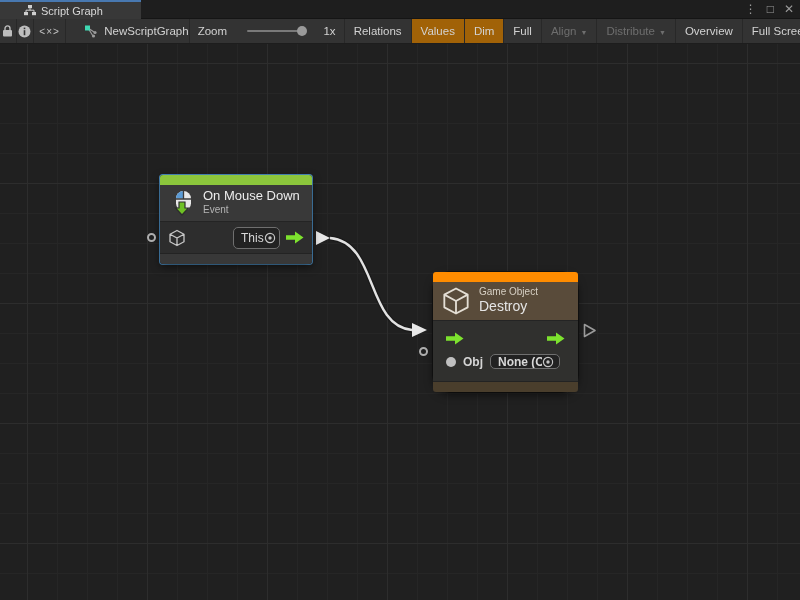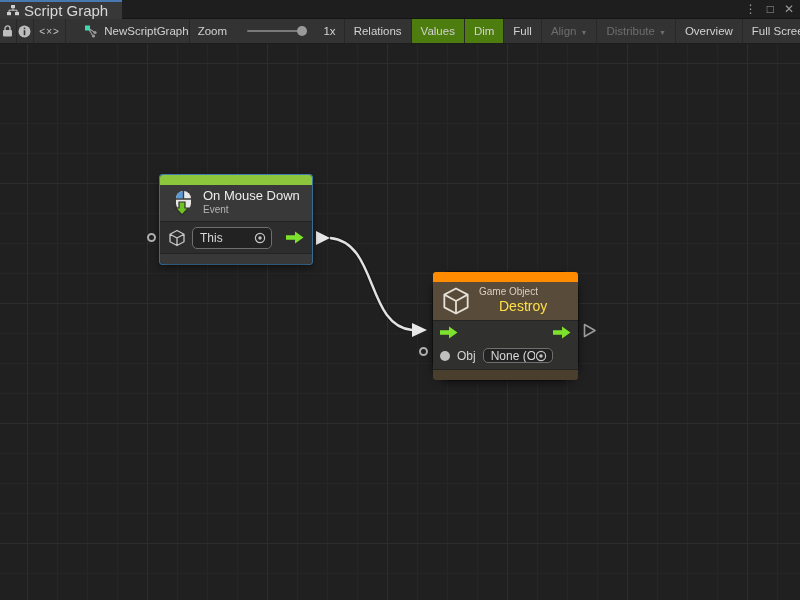--- a/index.html
+++ b/index.html
@@ -3,33 +3,33 @@
 <meta charset="utf-8">
 <style>
   * { margin:0; padding:0; box-sizing:border-box; }
   html,body { width:800px; height:600px; overflow:hidden; background:#202020;
               font-family:"Liberation Sans","DejaVu Sans",sans-serif; }
   .window { position:relative; width:800px; height:600px; background:#202020; }
 
   
   .tabstrip { position:absolute; left:0; top:0; width:800px; height:19px; background:#1e1e1e;
               border-bottom:1px solid #151515; }
-  .tab { position:absolute; left:0; top:0; height:19px; width:122px; background:#383838;
-         border-top:2px solid #4878b0; display:flex; align-items:center; gap:5px; padding:0 7px;
-         color:#d8d8d8; font-size:15px; }
+  .tab { position:absolute; left:0; top:0; height:19px; width:141px; background:#383838;
+         border-top:2px solid #4878b0; display:flex; align-items:center; gap:5px; padding:0 24px;
+         color:#d8d8d8; font-size:11px; }
   .win-controls { position:absolute; right:6px; top:0; height:19px; display:flex; align-items:center; gap:10px;
                   color:#9a9a9a; font-size:12px; }
   .win-controls span { cursor:default; line-height:19px; }
 
   
   .toolbar { position:absolute; left:0; top:19px; width:820px; height:25px; background:#333333;
              border-bottom:1px solid #1d1d1d; display:flex; align-items:stretch; color:#d2d2d2; font-size:11.5px; }
   .tseg { display:flex; align-items:center; justify-content:center; border-right:1px solid #282828; height:100%; }
   .tbtn { padding:0 9px; white-space:nowrap; display:flex; align-items:center; gap:4px; }
-  .tbtn.active { background:#4d7c0f; }
+  .tbtn.active { background:#a16207; }
   .tbtn.disabled { color:#6e6e6e; }
   .seg-lock { width:30px; } .seg-info { width:30px; } .seg-code { width:58px; color:#c4c4c4; font-size:10px; letter-spacing:1px;}
   .seg-name { width:137px; justify-content:flex-start; padding-left:18px; gap:6px; }
   .seg-zoom { width:155px; gap:20px; padding:0 8px; }
   .zoom-track { position:relative; width:86px; height:2px; background:#7a7a7a; border-radius:1px; }
   .zoom-handle { position:absolute; right:-4px; top:-4px; width:10px; height:10px; border-radius:50%; background:#9a9a9a; }
   .caret { font-size:7px; position:relative; top:1px; }
 
   
   .graph { position:absolute; left:0; top:44px; width:800px; height:556px; background-color:#202020;
@@ -56,28 +56,28 @@
   #node-mousedown { left:160px; top:131px; width:152px; }
   #node-mousedown .hdr { background:#393939; height:36px; }
   #node-mousedown .title { color:#ececec; font-size:13px; }
   #node-mousedown .subtitle { color:#b5b5b5; font-size:10px; }
   #node-mousedown .body { border-top:1px solid #242424; padding:5px 8px; display:flex; align-items:center; gap:6px; height:32px; }
   #node-mousedown .footer { background:#383838; }
 
   .vfield { display:flex; align-items:center; justify-content:space-between; background:#222222;
             border:1px solid #6f6f6f; border-radius:5px; height:22px; padding:0 5px 0 7px;
             color:#d8d8d8; font-size:12px; overflow:hidden; white-space:nowrap; }
-  #node-mousedown .vfield { width:80px; }
+  #node-mousedown .vfield { width:80px;margin-left:41px; }
 
   
   #node-destroy { left:433px; top:228px; width:145px;border-radius:18px; }
   #node-destroy .hdr { background:#594b3a; height:38px; }
   #node-destroy .cat { color:#d6cfc3; font-size:10px; }
-  #node-destroy .title { color:#fde047; font-size:14px;margin-left:20px; }
-  #node-destroy .body { background:#30302e; border-top:1px solid #242424; padding:0; }
+  #node-destroy .title { color:#e5e5e5; font-size:14px; }
+  #node-destroy .body { background:#30302e; border-top:1px solid #242424; padding:6px;font-weight:bold; }
   #node-destroy .flow-row { display:flex; align-items:center; justify-content:space-between; height:23px; padding:0 7px; }
   #node-destroy .obj-row { display:flex; align-items:center; gap:7px; height:25px; padding:0 7px 2px 7px; }
   #node-destroy .obj-row .lbl { color:#d5d5d5; font-size:12px; }
   #node-destroy .vfield { width:70px; height:15px; }
   #node-destroy .footer { background:#4a3e2c; }
 
   .dot-port { width:10px; height:10px; border-radius:50%; background:#c0c0c0; }
 
   
   .ring-port { position:absolute; width:9px; height:9px; border:2px solid #aeaeae; border-radius:50%; background:transparent; }

